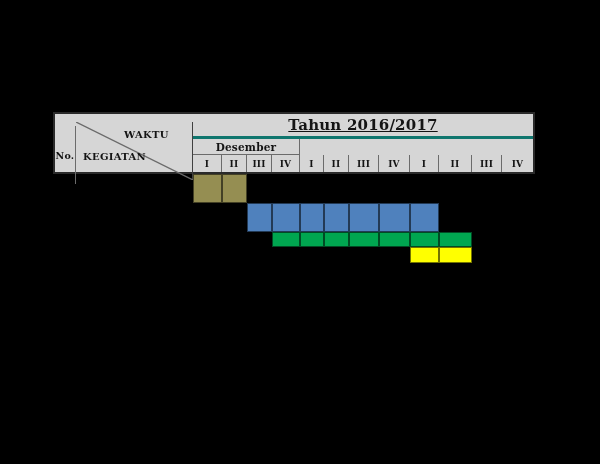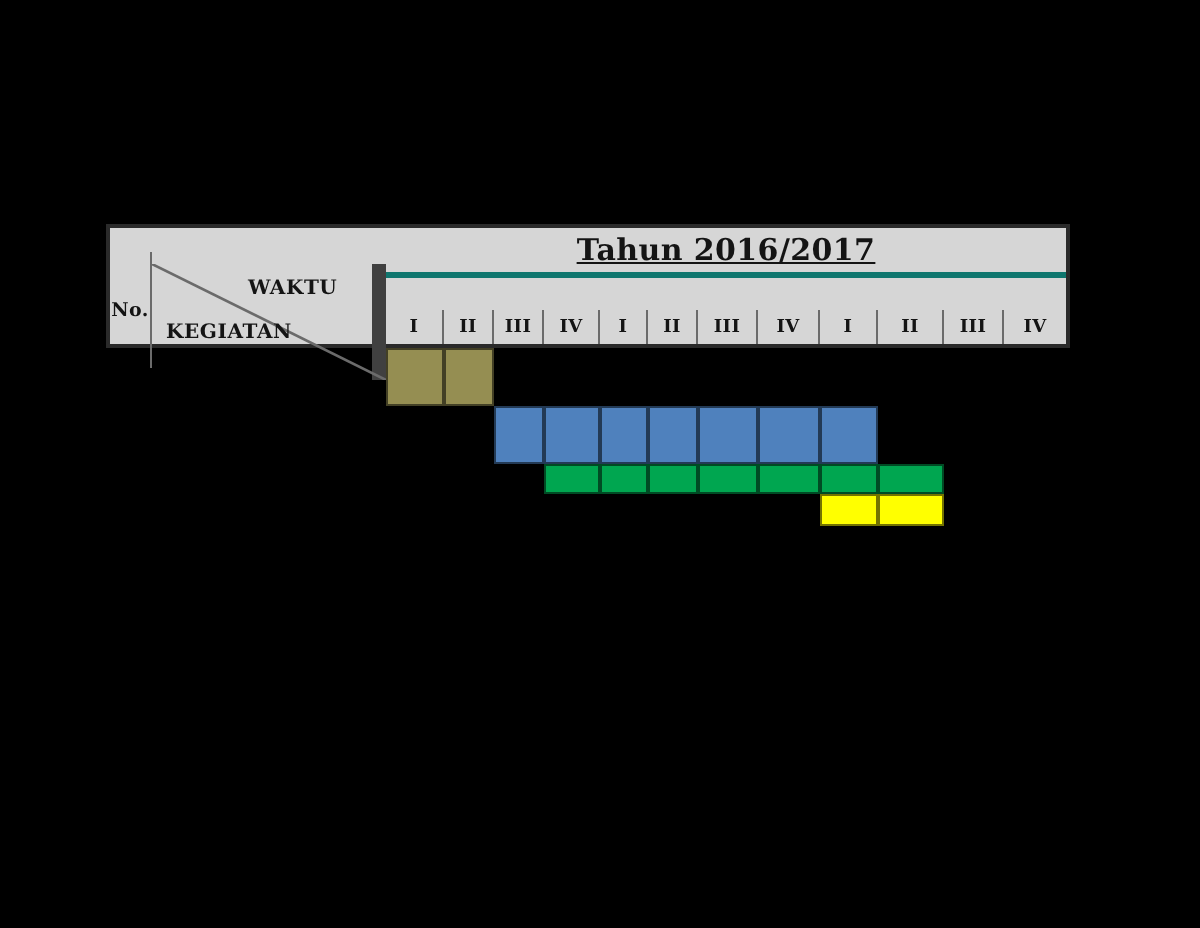--- a/index.html
+++ b/index.html
@@ -35,22 +35,22 @@
     letter-spacing: 0.2px;
     overflow: hidden;
     white-space: nowrap;
   }
   .cell-no {
     left: 0; top: 12px; width: 21px; height: 58px;
     border-right: 1px solid #6b6b6b;
     font-size: 9.5px;
   }
   .cell-diag {
-    left: 21px; top: 18px; width: 117px; height: 58px;
-    border-right: 7px solid #404040;
+    left: 21px; top: 8px; width: 117px; height: 58px;
+    border-right: 1px solid #404040;
     box-sizing: border-box;
     position: absolute;
   }
   .cell-diag svg {
     position: absolute;
     left: 0; top: 0;
     display: block;
   }
   .diag-label {
     position: absolute;
@@ -94,20 +94,21 @@
     <div class="cell-diag">
       <svg width="117" height="58" viewBox="0 0 117 58">
         <line x1="0" y1="0" x2="117" y2="58" stroke="#6b6b6b" stroke-width="1.3"></line>
       </svg>
       <span class="diag-label waktu">WAKTU</span>
       <span class="diag-label kegiatan">KEGIATAN</span>
     </div>
 
     <div class="cell cell-year">Tahun 2016/2017</div>
 
+  <div class="cell month-cell b-right" style="left: 138px; width: 107px;">Desember</div>
       <div class="cell week-cell b-right" style="left: 138px; width: 29px;">I</div>
       <div class="cell week-cell b-right" style="left: 167px; width: 25px;">II</div>
       <div class="cell week-cell b-right" style="left: 192px; width: 25px;">III</div>
       <div class="cell week-cell b-right" style="left: 217px; width: 28px;">IV</div>
       <div class="cell week-cell b-right" style="left: 245px; width: 24px;">I</div>
       <div class="cell week-cell b-right" style="left: 269px; width: 25px;">II</div>
       <div class="cell week-cell b-right" style="left: 294px; width: 30px;">III</div>
       <div class="cell week-cell b-right" style="left: 324px; width: 31px;">IV</div>
       <div class="cell week-cell b-right" style="left: 355px; width: 29px;">I</div>
       <div class="cell week-cell b-right" style="left: 384px; width: 33px;">II</div>

